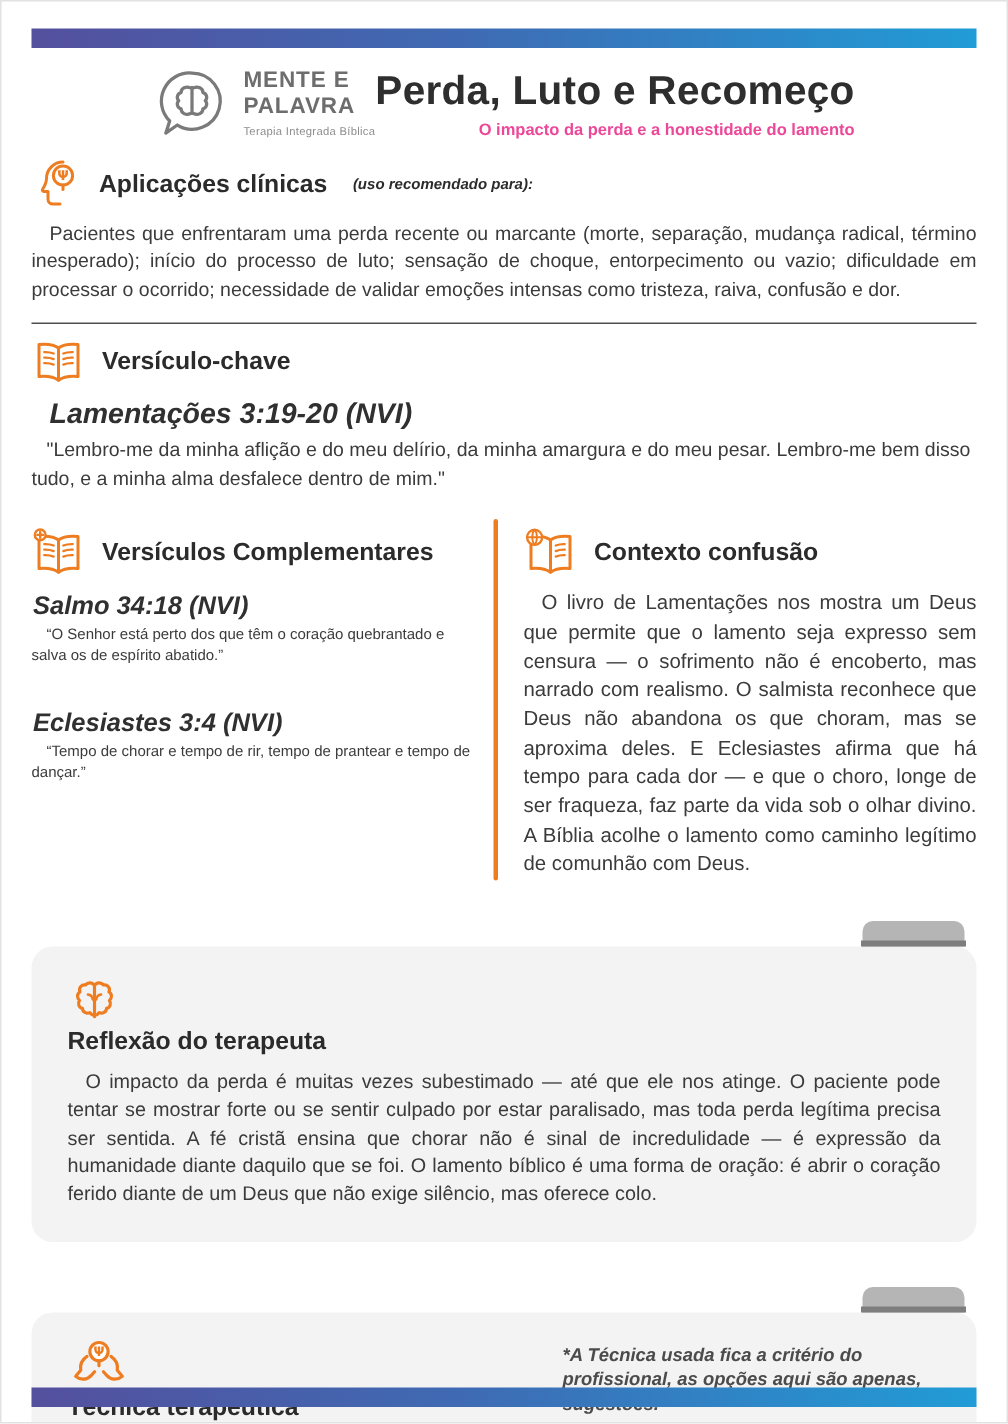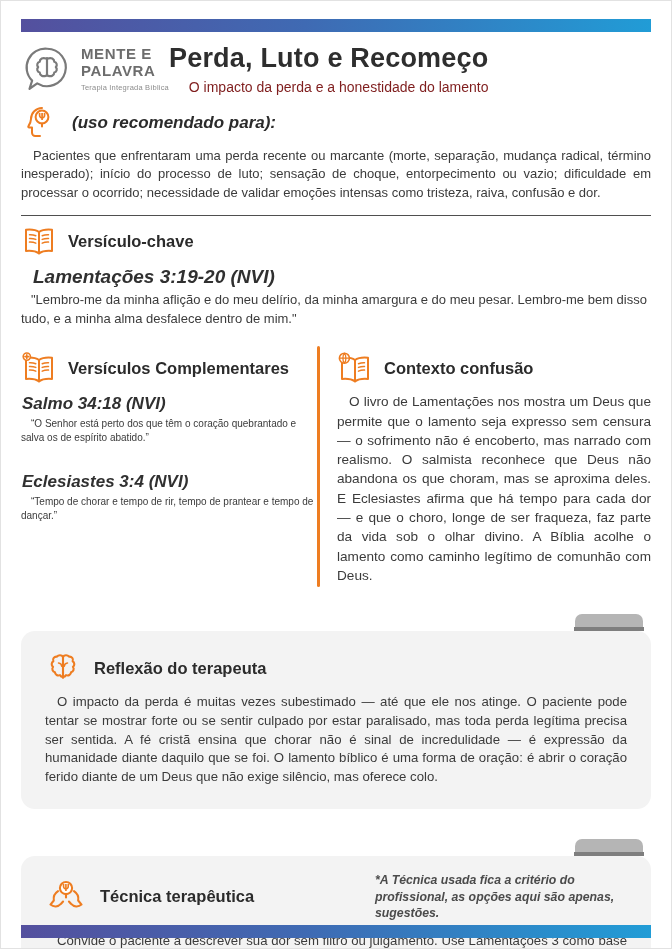--- a/index.html
+++ b/index.html
@@ -16,44 +16,44 @@
   .page { padding: 0 20px; }
 
   .grad-bar {
     height: 13px;
     background: linear-gradient(90deg, var(--gradient-start, #54509E) 0%, #3f6ab3 45%, var(--gradient-end, #219CD6) 100%);
   }
   .grad-bar.top { margin-top: 18px; }
   .grad-bar.bottom { position: absolute; left: 20px; right: 20px; top: 924px; }
 
   
-  header { display: flex; justify-content: flex-start; align-items: center; margin: 11px 0 6px; }
+  header { display: flex; justify-content: center; align-items: center; margin: 11px 0 6px; }
   .logo { display: flex; align-items: center; gap: 8px; }
   .logo-text .line { font-weight: bold; font-size: 15px; letter-spacing: .6px; color: #6d6d6d; line-height: 1.12; }
   .logo-tagline { font-size: 7.5px; color: #8d8d8d; margin-top: 3px; letter-spacing: .2px; }
   .title-block { text-align: right; }
   h1 { margin: 0; font-size: 27px; font-weight: bold; color: #2e2e2e; letter-spacing: .2px; }
-  .subtitle { font-size: 14px; font-weight: normal; color: #7f1d1d; margin-top: 5px; }
+  .subtitle { font-size: 11px; font-weight: bold; color: #ec4899; margin-top: 5px; }
 
   
   .sec-head { display: flex; align-items: center; gap: 11px; margin: 10px 0 4px; }
   .sec-head .icon { color: var(--accent-orange, #EE7D21); flex: 0 0 auto; display: flex; }
   h2 { margin: 0; font-size: 16.5px; font-weight: bold; color: #2b2b2b; }
-  .head-note { font-size: 17px; font-weight: bold; font-style: italic; color: #2b2b2b; margin-left: 6px; }
+  .head-note { font-size: 10px; font-weight: bold; font-style: italic; color: #2b2b2b; margin-left: 6px; }
 
   p.body { font-size: 13px; line-height: 1.42; text-align: justify; text-indent: 12px; margin: 6px 0; color: #3b3b3b; }
 
   hr.rule { border: none; border-top: 1.4px solid #4f4f4f; margin: 13px 0 10px; }
 
   .verse-ref { font-size: 19px; font-weight: bold; font-style: italic; color: #303030; margin: 10px 0 3px 12px; }
   .verse-quote { font-size: 13px; line-height: 1.42; margin: 2px 0 0; text-indent: 10px; color: #3b3b3b; }
 
   
   .columns { display: flex; margin-top: 14px; min-height: 186px; }
-  .col-left { width: 296px; }
+  .col-left { width: 296px; padding-right: 12px; }
   .v-divider { width: 3px; border-radius: 2px; background: var(--accent-orange, #EE7D21); margin: 4px 0; }
   .col-right { flex: 1; padding-left: 17px; }
   .col-left .verse-ref { font-size: 17px; margin-left: 1px; }
   .col-left .verse-quote { font-size: 10px; }
   .col-left .verse-item + .verse-item { margin-top: 26px; }
   .col-right p.body { font-size: 13.6px; margin-top: 8px; }
 
   
   .gray-box { position: relative; background: #f3f3f3; border-radius: 14px; padding: 14px 24px 16px; }
   .box-reflection { margin-top: 40px; min-height: 142px; }
@@ -61,21 +61,21 @@
   .tab {
     position: absolute; top: -17px; right: 8px;
     width: 68px; height: 17px;
     background: var(--tab-gray, #B5B5B5);
     border-radius: 7px 7px 0 0;
   }
   .tab::after {
     content: ""; position: absolute; left: -1px; right: -1px; bottom: 0; height: 4px;
     background: var(--tab-strip, #7E7E7E);
   }
-  .box-head { display: flex; align-items: center; gap: 13px; margin: 6px 0 8px; }
+  .box-head { display: flex; margin: 6px 0 8px; flex-direction: column; }
   .box-head-row { display: flex; justify-content: space-between; align-items: center; margin: 2px 0 10px; }
   .tech-note { width: 252px; font-size: 12.3px; font-style: italic; font-weight: bold; color: #4b4b4b; line-height: 1.35; }
   .gray-box p.body { font-size: 13.2px; }
 
   svg { display: block; }
   svg text { font-family: "DejaVu Sans", sans-serif; }
 </style>
 </head>
 <body>
 
@@ -108,20 +108,21 @@
   <section>
     <div class="sec-head">
       <span class="icon">
         <svg width="34" height="36" viewBox="0 0 34 36" fill="none" stroke="currentColor" stroke-width="2" stroke-linecap="round" stroke-linejoin="round">
           <path d="M21 3A11 11 0 0 0 10 14c0 3-1 4.6-2.6 7.2-.4.6 0 1.4.8 1.4H11v5.2A3.2 3.2 0 0 0 14.2 31H19"></path>
           <circle cx="21" cy="12" r="6.4" fill="#ffffff"></circle>
           <path d="M21 18.4v3"></path>
           <text x="21" y="15" font-size="9" font-weight="bold" text-anchor="middle" fill="currentColor" stroke="none">Ψ</text>
         </svg>
       </span>
+      <h2>Aplicações clínicas</h2>
       <span class="head-note">(uso recomendado para):</span>
     </div>
     <p class="body">Pacientes que enfrentaram uma perda recente ou marcante (morte, separação, mudança radical, término inesperado); início do processo de luto; sensação de choque, entorpecimento ou vazio; dificuldade em processar o ocorrido; necessidade de validar emoções intensas como tristeza, raiva, confusão e dor.</p>
   </section>
 
   <hr class="rule">
 
   <section>
     <div class="sec-head">
       <span class="icon">

